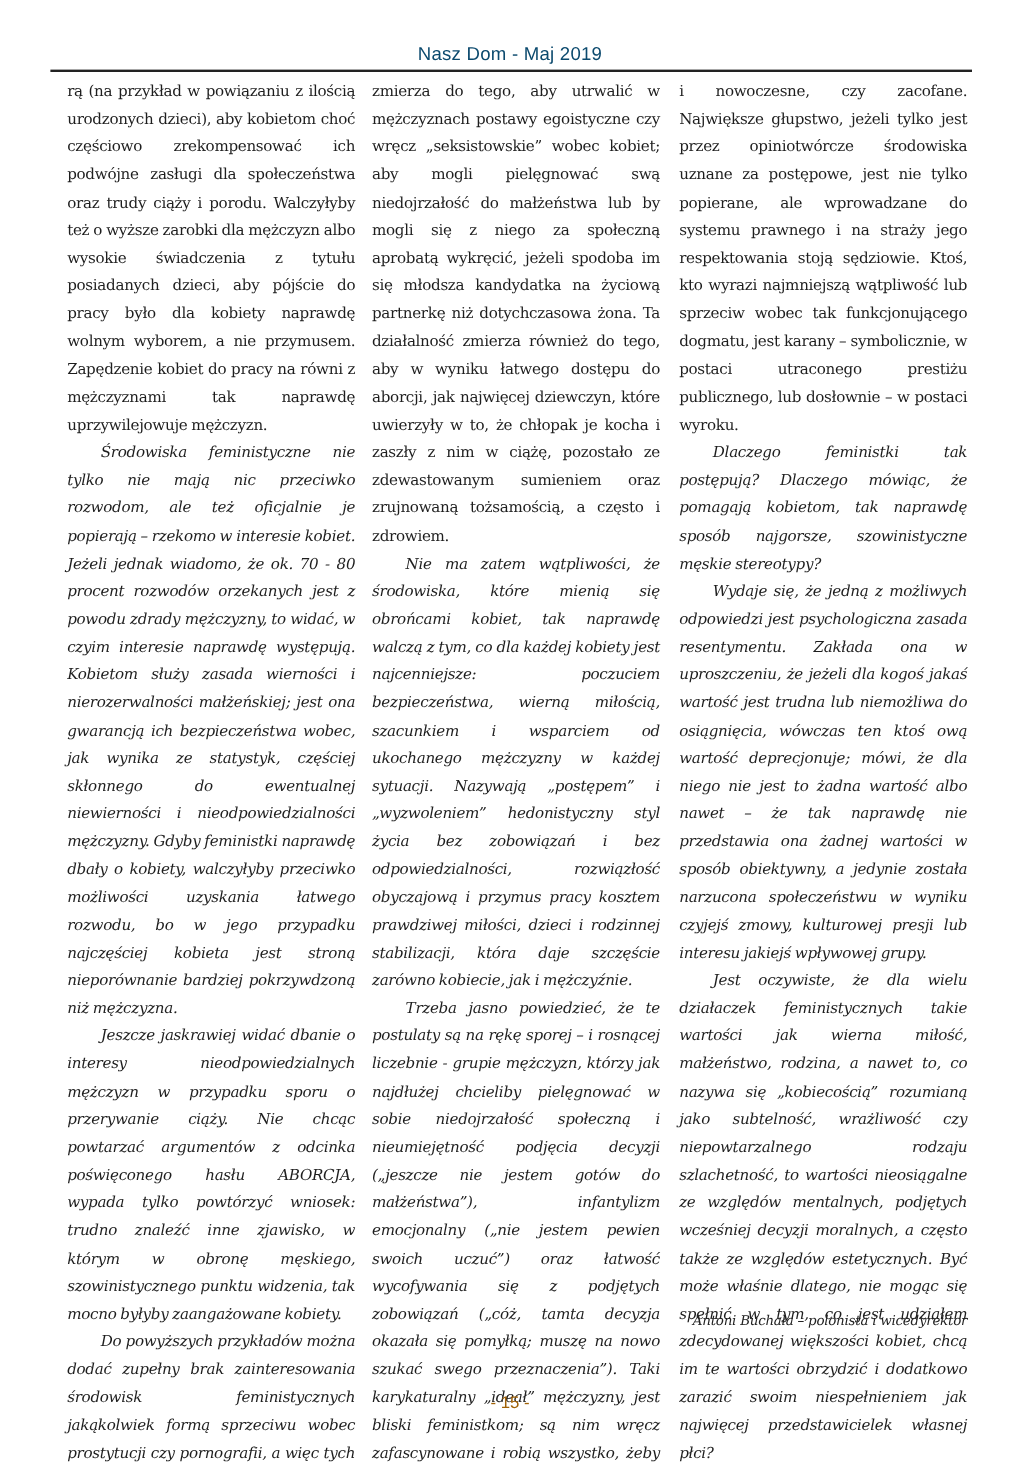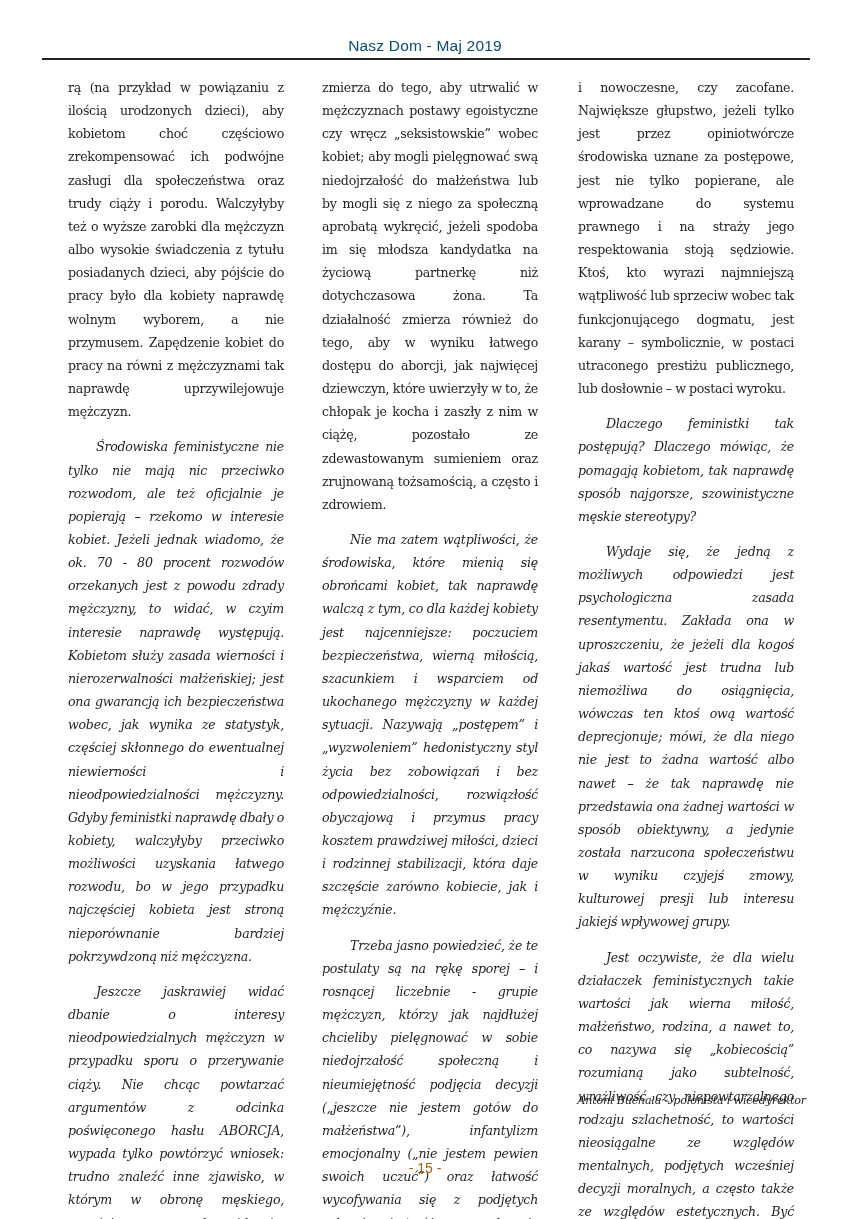--- a/index.html
+++ b/index.html
@@ -7,21 +7,21 @@
   .header-title {
     position: absolute; left: 0; right: 0; top: 37px; text-align: center;
     font-family: "Liberation Sans", sans-serif; font-size: 15.5px; letter-spacing: 0.2px; color: #0c4a6e;
   }
   .header-rule { position: absolute; left: 42px; width: 768px; top: 58px; height: 0; border-top: 2px solid #222; }
   .col {
     position: absolute; top: 64px; width: 240px;
     font-family: "DejaVu Serif", serif; font-size: 12.6px; line-height: 23.15px;
     text-align: justify; color: #1e1e1e; letter-spacing: -0.25px; word-spacing: -0.5px;
   }
-  .col p { margin: 12px; }
+  .col p { margin: 0; }
   .col p.indent { text-indent: 28px; font-style: italic; }
   .col p.cont { text-indent: 0; }
   #col1 { left: 56px; }
   #col2 { left: 310px; }
   #col3 { left: 566px; }
   .signature {
     position: absolute; right: 44px; top: 1090px; width: 300px; text-align: right;
     font-family: "DejaVu Serif", serif; font-style: italic; font-size: 11.2px; line-height: 21.5px; color: #222;
     letter-spacing: -0.2px;
   }

